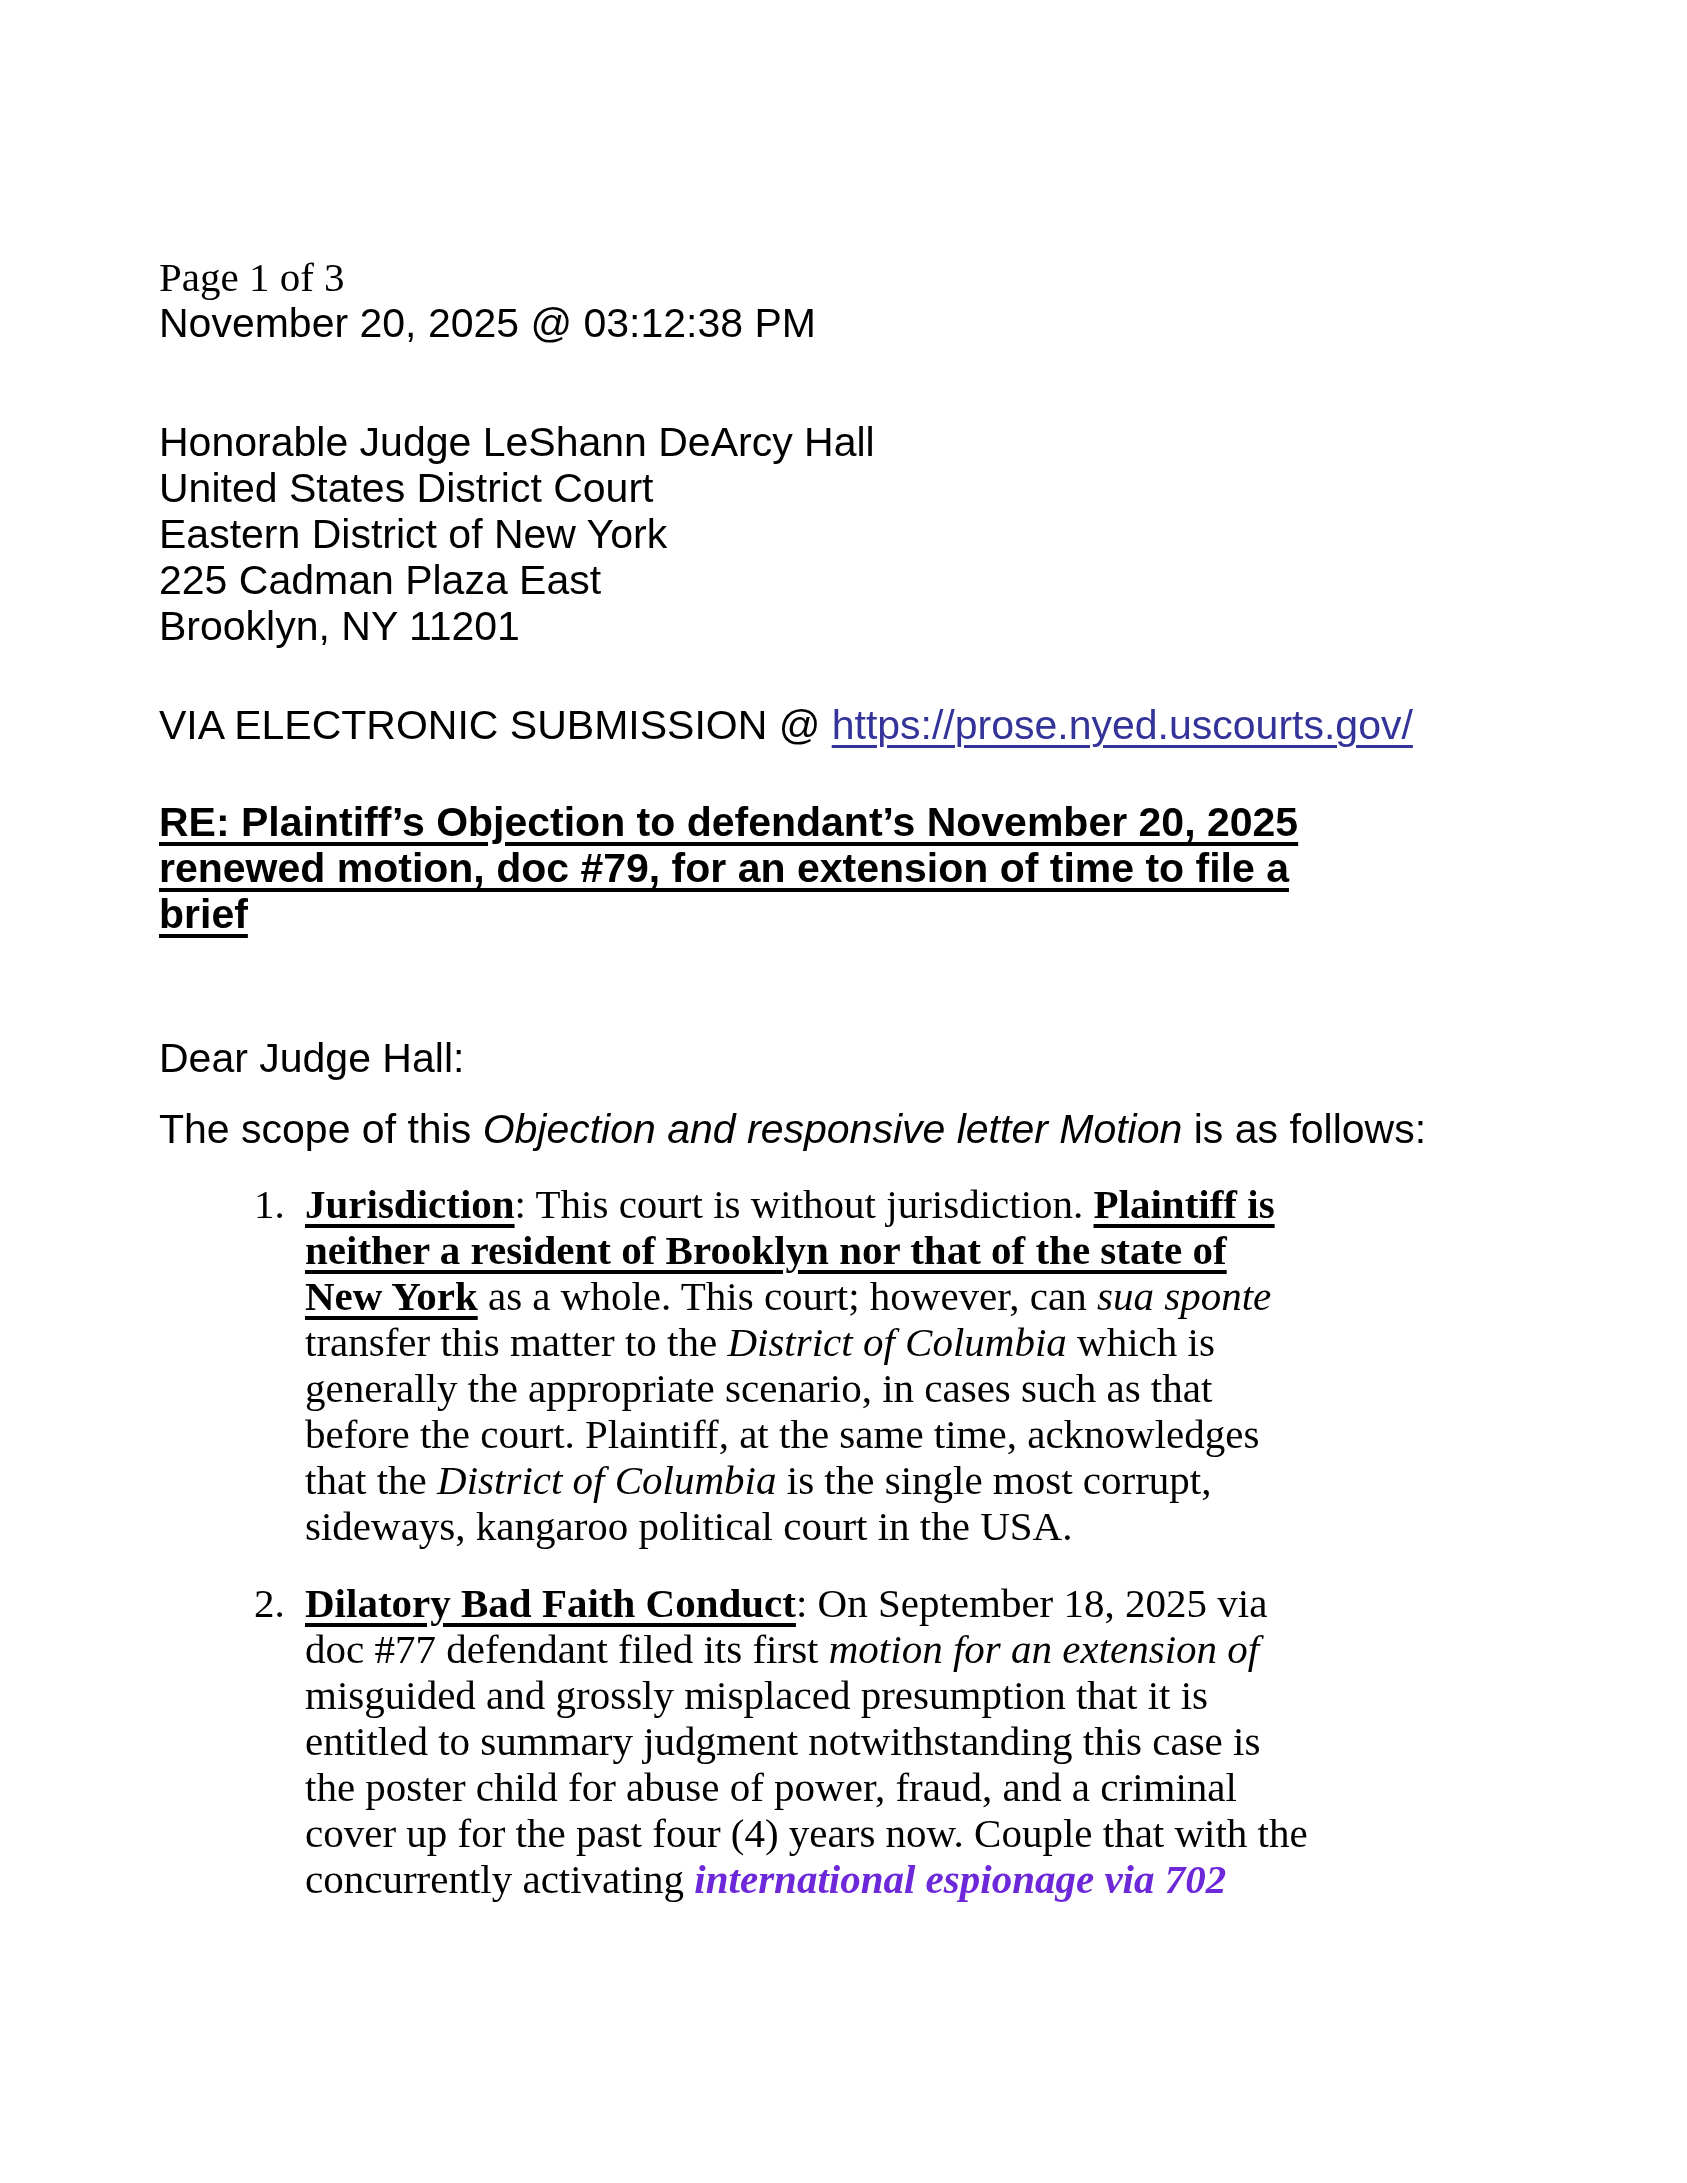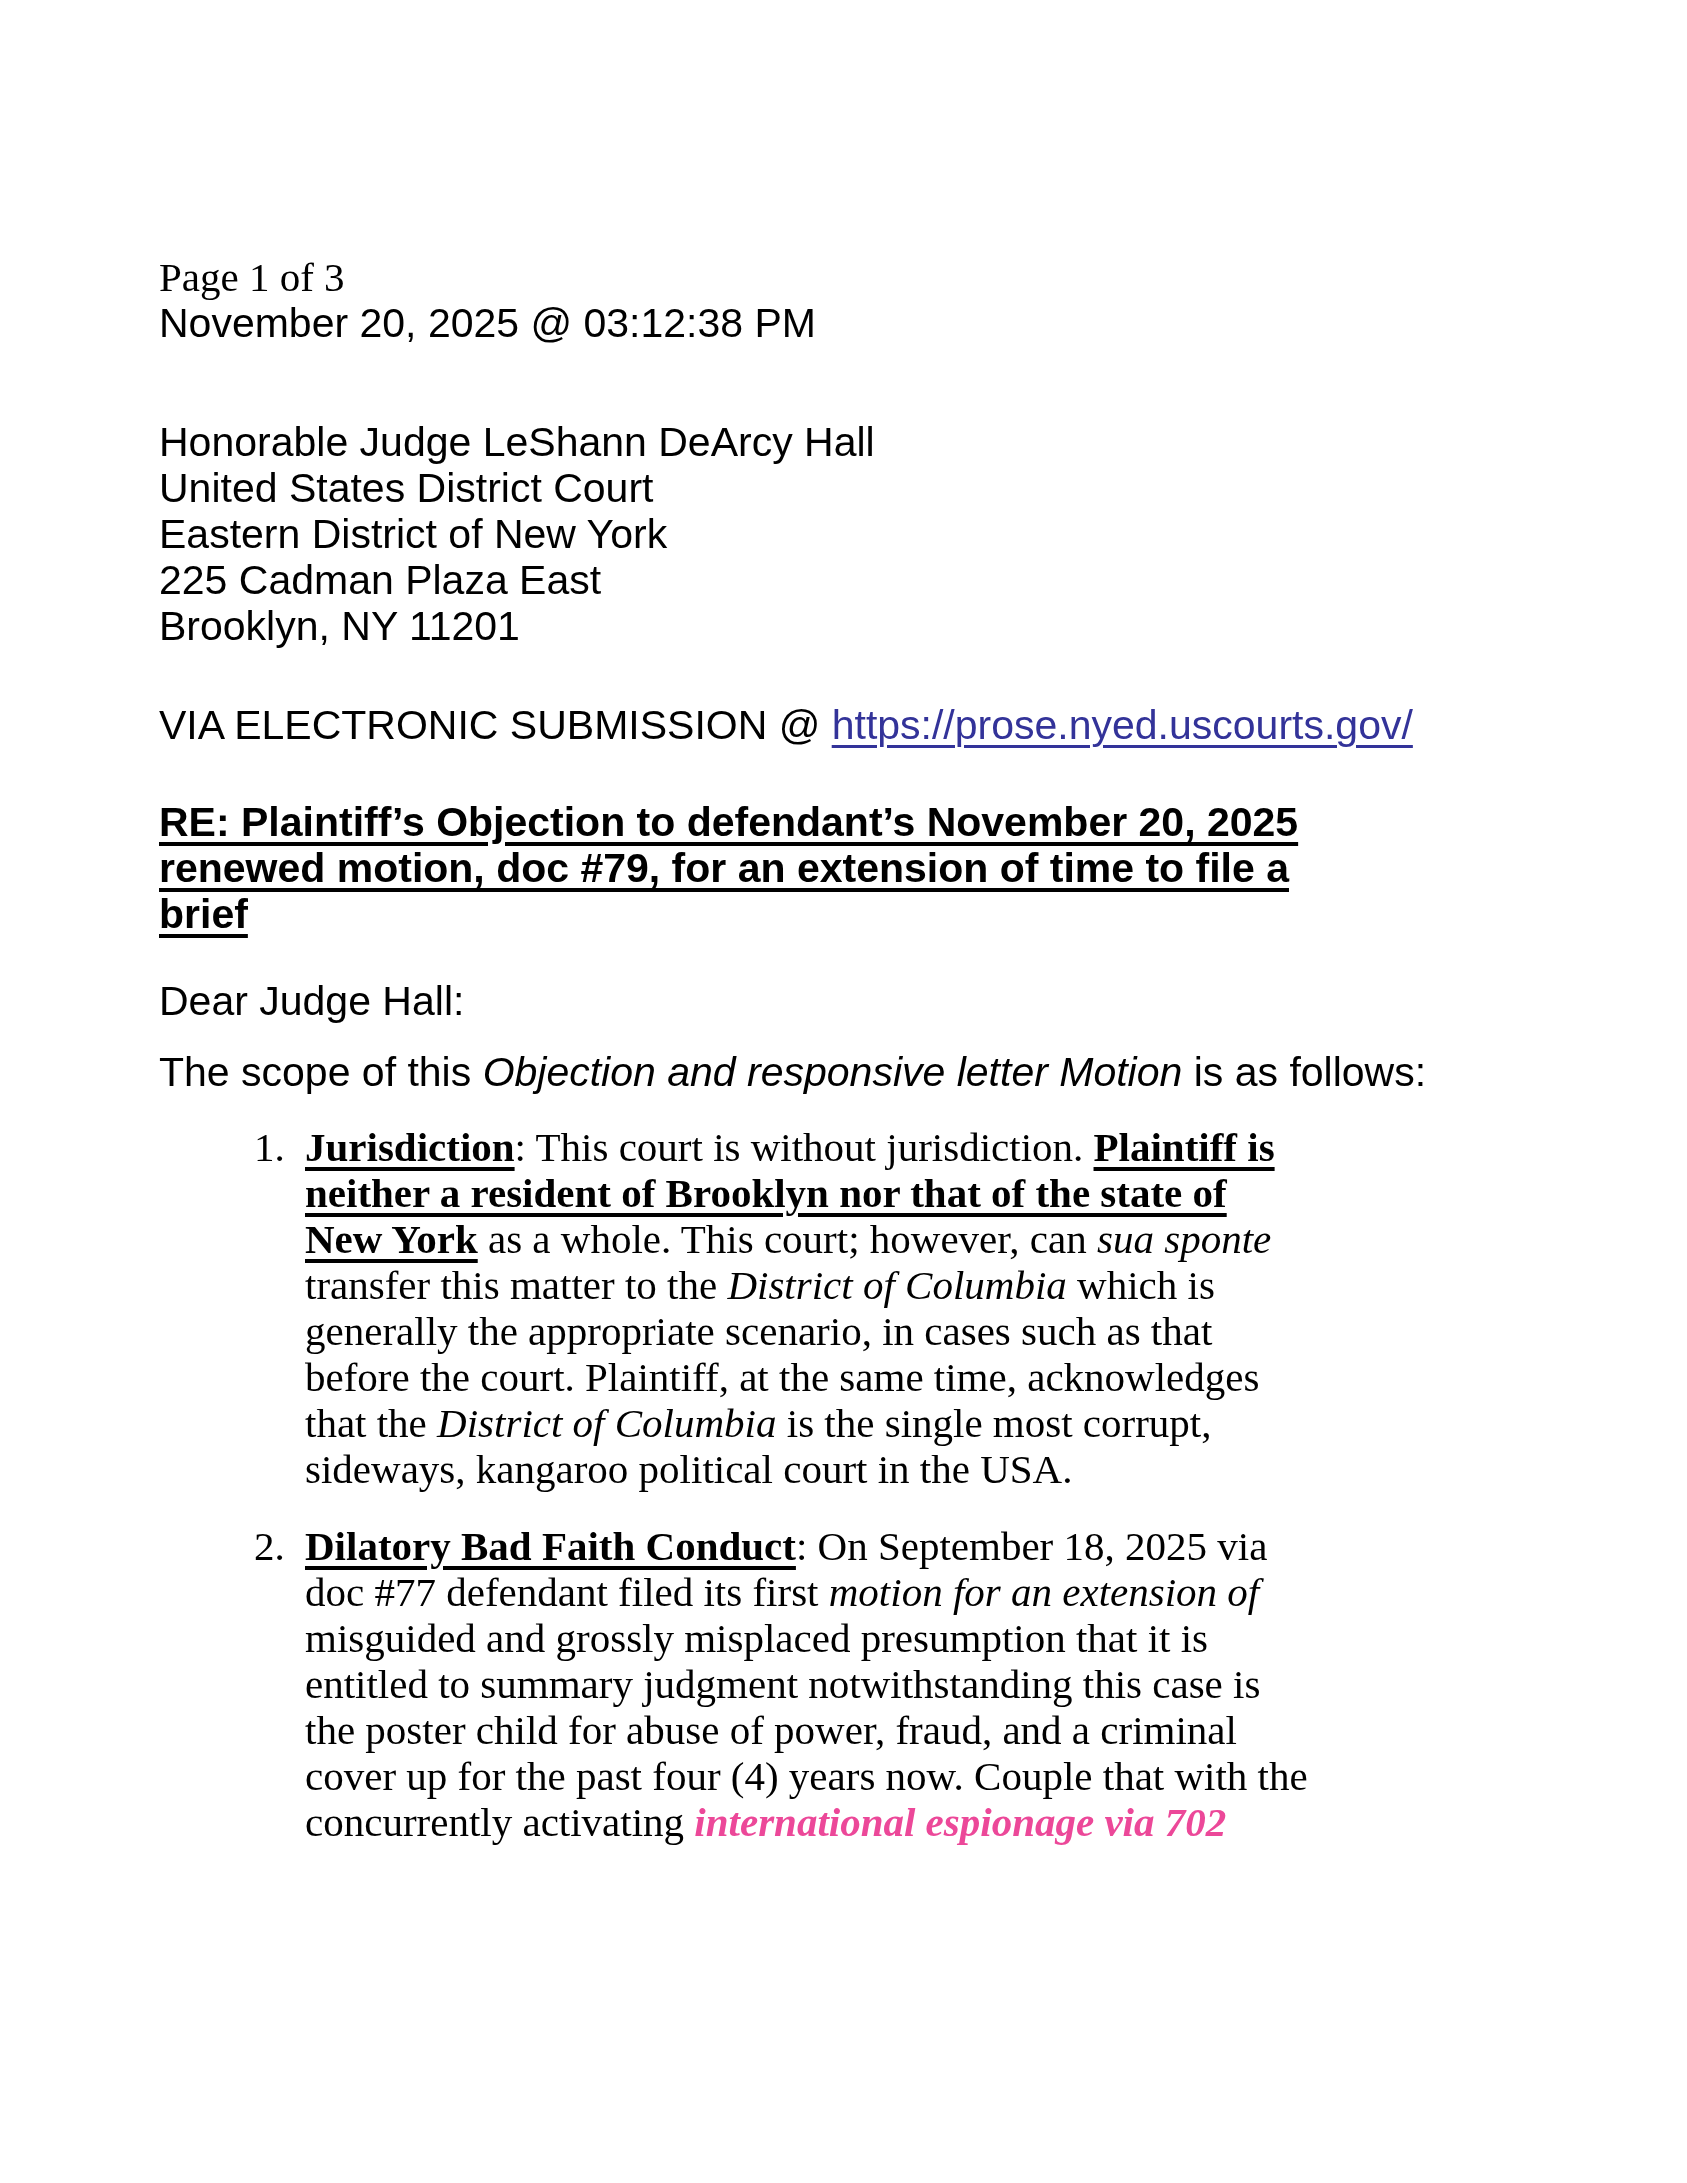--- a/index.html
+++ b/index.html
@@ -25,31 +25,31 @@
   .serif, .serif .line { font-family: "Liberation Serif", serif; }
   .sans,  .sans  .line { font-family: "Liberation Sans", sans-serif; }
   .b { font-weight: bold; }
   .i { font-style: italic; }
   .u {
     text-decoration: underline;
     text-decoration-thickness: 3.5px;
     text-underline-offset: 5.7px;
     margin-top: 13px;
   }
-  .red { color: #ec4899; font-style: italic; }
+  .red { color: #6d28d9; font-style: italic; }
   a.link {
     color: #333399;
     text-decoration-thickness: 3.1px;
     text-underline-offset: 5.7px;
     cursor: pointer;
   }
   .block-recipient  { margin-top: 73px; }
   .block-via        { margin-top: 53px; }
   .block-subject    { margin-top: 51px; }
-  .block-salutation { margin-top: 41px; }
+  .block-salutation { margin-top: 98px; }
   .block-intro      { margin-top: 25px;  }
   .block-list       { margin-top: 29px;  }
   .list-item {
     position: relative;
     padding-left: 146px;
   }
   .list-item + .list-item { margin-top: 31px; }
   .list-item .num {
     position: absolute;
     left: 95px;

